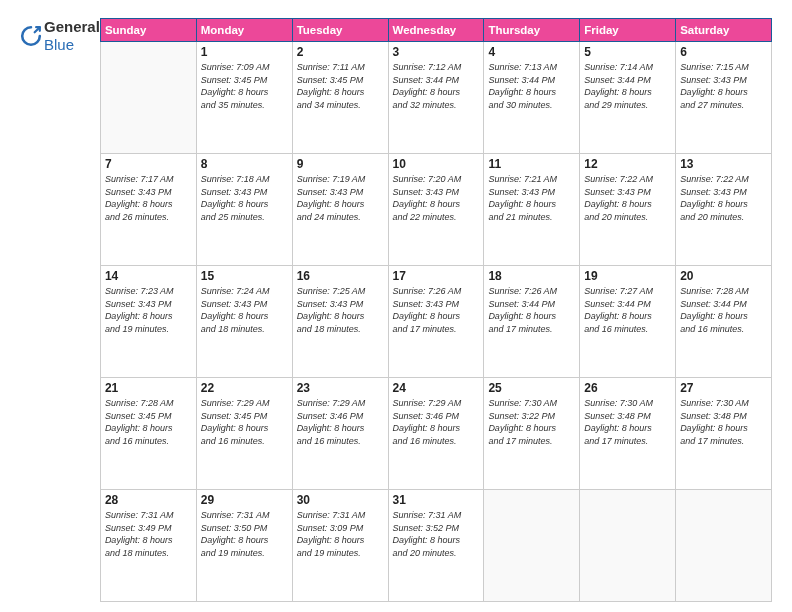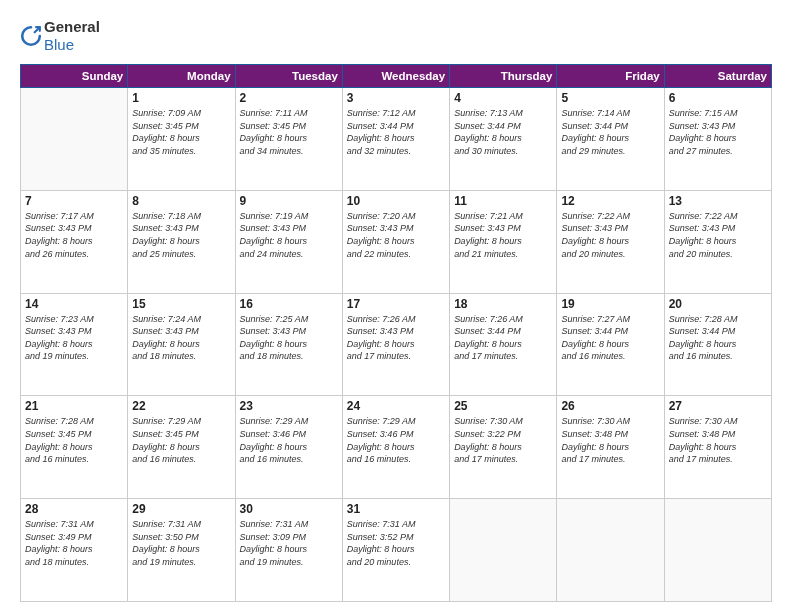--- a/index.html
+++ b/index.html
@@ -8,21 +8,20 @@
       background: #fff;
       width: 792px;
       height: 612px;
       overflow: hidden;
     }
     .page {
       width: 792px;
       height: 612px;
       padding: 18px 20px 10px 20px;
       display: flex;
-      flex-direction: column;
     }
     .header {
       display: flex;
       justify-content: space-between;
       align-items: flex-start;
       margin-bottom: 10px;
     }
     .logo {
       display: flex;
       align-items: center;
@@ -54,26 +53,26 @@
     .location-title {
       font-size: 14px;
       color: #555;
     }
     .calendar-table {
       width: 100%;
       border-collapse: collapse;
       flex: 1;
     }
     .calendar-table thead tr th {
-      background-color: #701a75;
+      background-color: #ec4899;
       color: #fff;
       font-size: 11.5px;
       font-weight: bold;
       padding: 5px 4px;
-      text-align: right;
+      text-align: left;
       border: 1px solid #1a5a9a;
     }
     .calendar-table tbody tr td {
       border: 1px solid #ccc;
       vertical-align: top;
       padding: 3px 4px;
       font-size: 9.5px;
       color: #333;
       width: calc(100% / 7);
       height: 85px;

